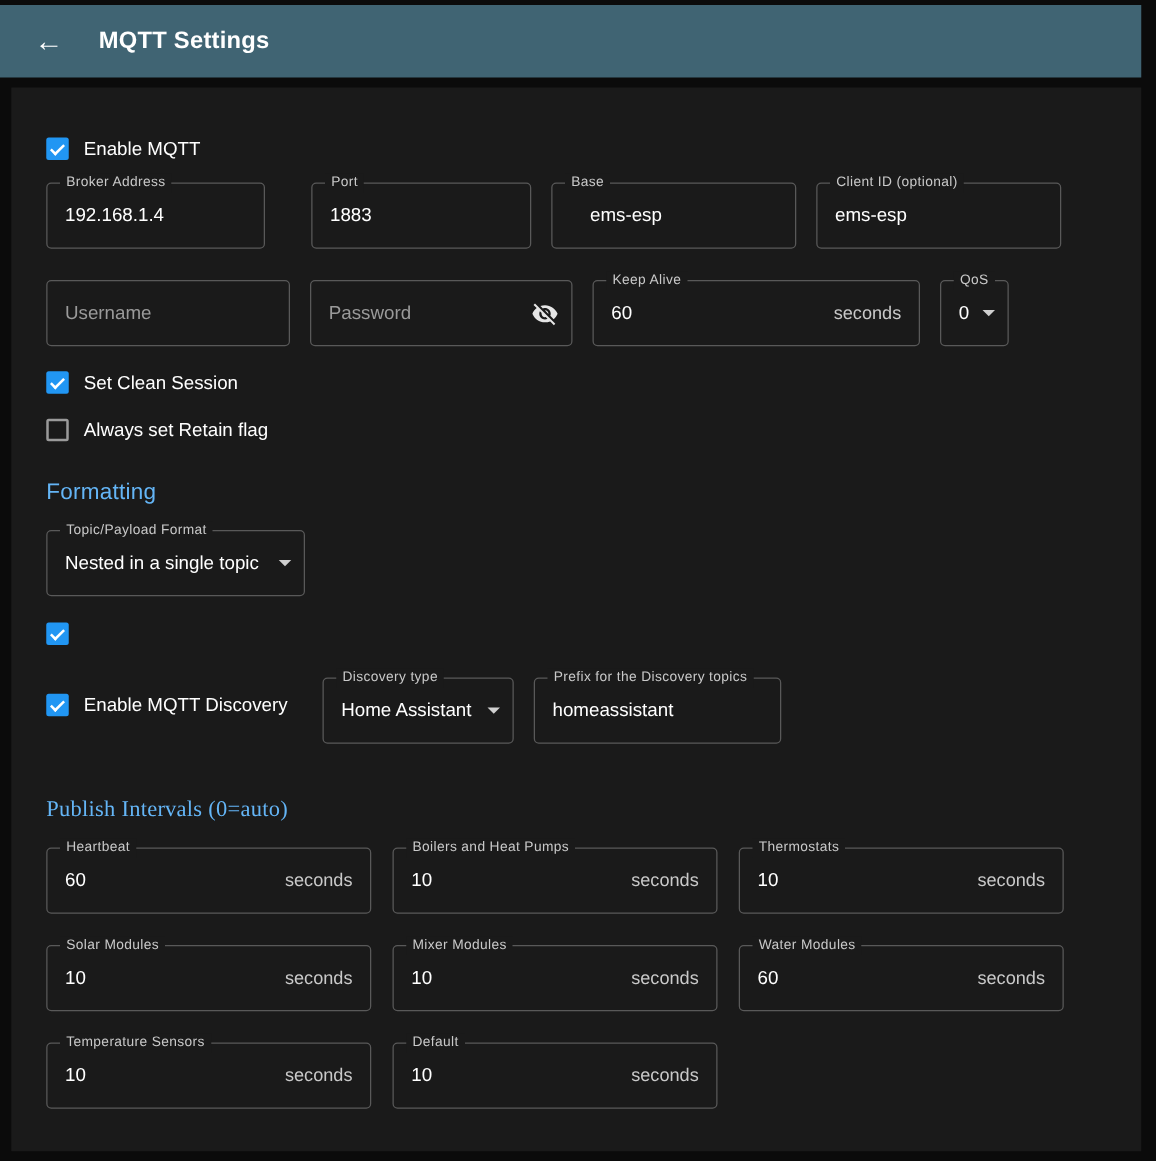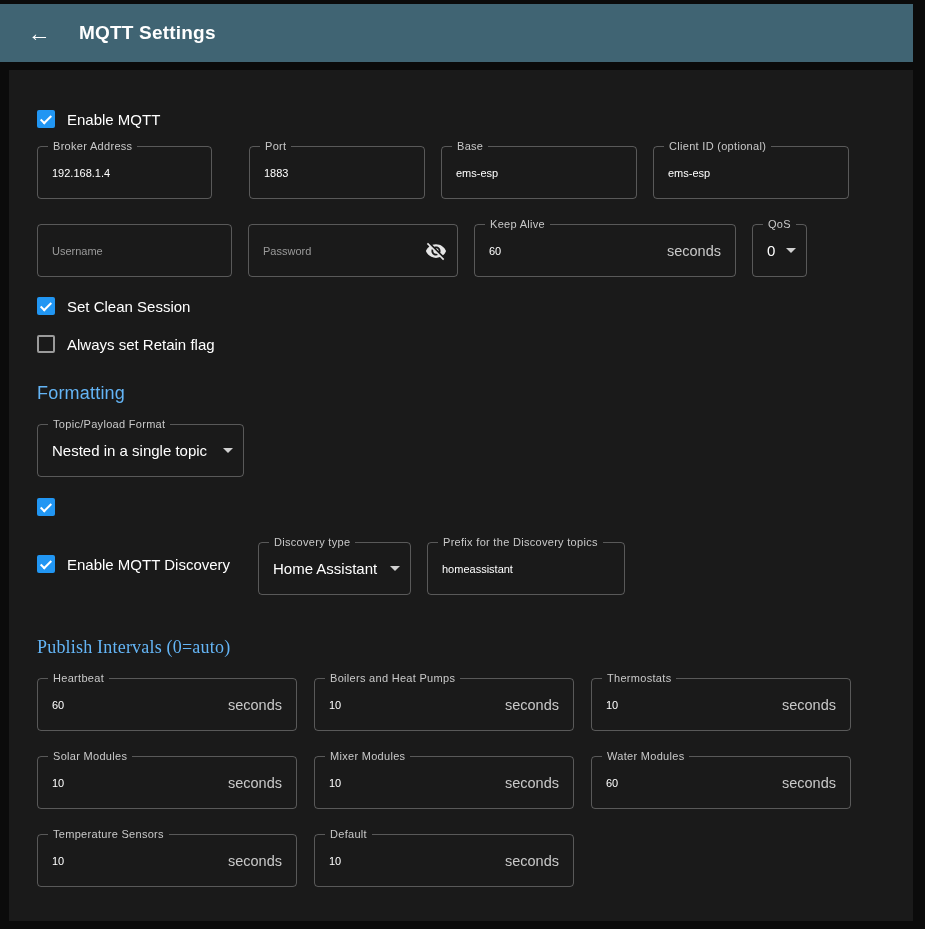--- a/index.html
+++ b/index.html
@@ -46,21 +46,21 @@
   .field{
     position:relative;height:53px;border:1px solid rgba(255,255,255,.28);
     border-radius:4px;display:flex;align-items:center;background:transparent;
   }
   .field-label{
     position:absolute;top:-8px;left:10px;padding:0 5px;background:var(--panel-bg);
     font-size:11px;color:#c9c9c9;letter-spacing:.3px;line-height:15px;white-space:nowrap;
   }
   .field-input{
     flex:1;min-width:0;background:transparent;border:none;outline:none;color:#fff;
-    font-size:11px;padding:0 0 0 14px;height:100%;font-family:inherit;
+    font-size:15px;padding:0 0 0 14px;height:100%;font-family:inherit;
   }
   .field-input::placeholder{color:#9a9a9a;opacity:1;}
   .suffix{color:#c9c9c9;font-size:14.5px;padding-right:14px;flex:0 0 auto;}
   .select{cursor:pointer;align-items:center;}
   .select-value{flex:1;color:#fff;font-size:15px;padding-left:14px;white-space:nowrap;}
   .caret{
     width:0;height:0;border-left:5px solid transparent;border-right:5px solid transparent;
     border-top:5px solid #d0d0d0;margin-right:10px;flex:0 0 auto;
   }
   .eye-btn{flex:0 0 auto;margin-right:10px;display:flex;cursor:pointer;}
@@ -101,21 +101,21 @@
 
     <div class="row fields-row-1">
       <div class="field" style="width:175px;margin-right:37px;">
         <span class="field-label">Broker Address</span>
         <input class="field-input" value="192.168.1.4" style="">
       </div>
       <div class="field" style="width:176px;margin-right:16px;">
         <span class="field-label">Port</span>
         <input class="field-input" value="1883" style="">
       </div>
-      <div class="field" style="width:196px;margin-right:16px;">
+      <div class="field" style="width:196px;margin-right:16px;padding-left:16px;">
         <span class="field-label">Base</span>
         <input class="field-input" value="ems-esp" style="">
       </div>
       <div class="field" style="width:196px;">
         <span class="field-label">Client ID (optional)</span>
         <input class="field-input" value="ems-esp" style="">
       </div>
     </div>
 
     <div class="row fields-row-2">

